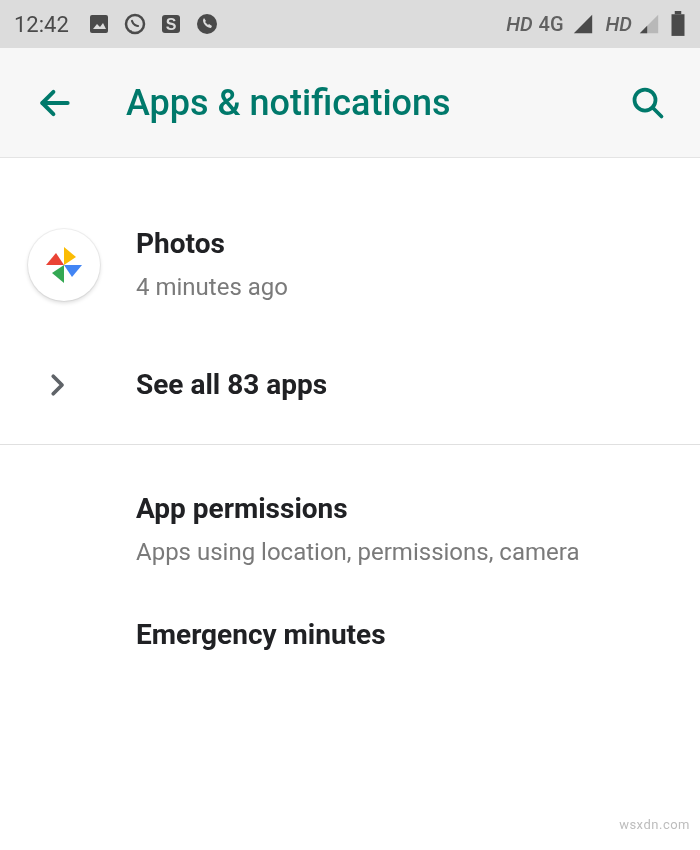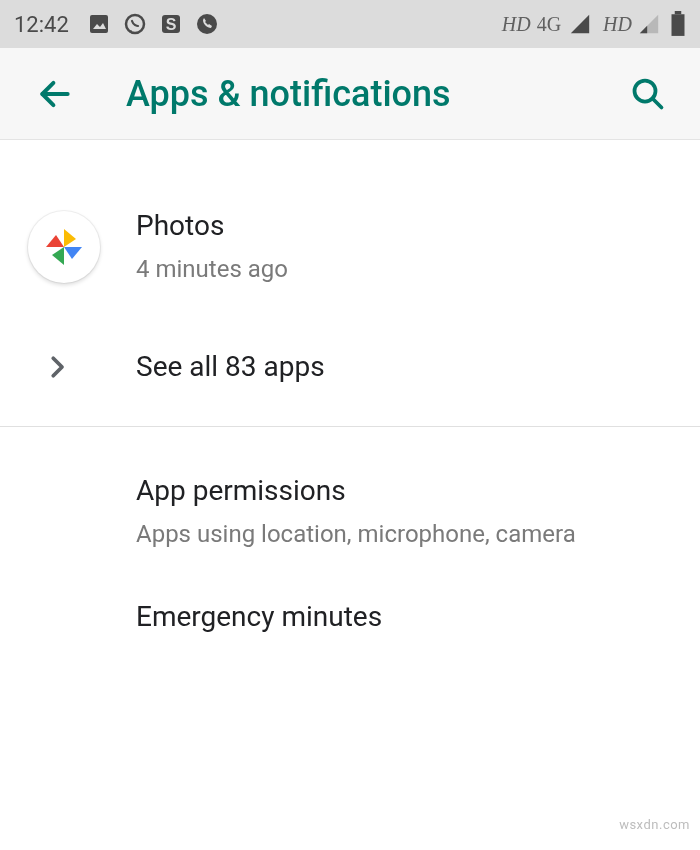--- a/index.html
+++ b/index.html
@@ -22,40 +22,39 @@
     }
     .status-left {
       display: flex;
       align-items: center;
       gap: 12px;
     }
     .status-right {
       display: flex;
       align-items: center;
       gap: 6px;
-      font-family: Liberation Serif, serif;
     }
     .clock {
       font-size: 22px;
       font-weight: 400;
       color: #4a4a4a;
       margin-right: 6px;
     }
     .status-icon {
       display: inline-flex;
       color: #4a4a4a;
     }
     .hd-label {
       font-size: 20px;
       font-style: italic;
       font-weight: 500;
       color: #606060;
     }
     .app-bar {
-      height: 92px;
+      height: 110px;
       background: #f7f7f7;
       border-bottom: 1px solid #e4e4e4;
       display: flex;
       align-items: center;
       padding: 0 28px;
     }
     .back-btn {
       color: #00796b;
       display: inline-flex;
       cursor: pointer;
@@ -104,20 +103,21 @@
       box-shadow: 0 0 0 1px rgba(0,0,0,0.05), 0 2px 4px rgba(0,0,0,0.15);
       display: flex; align-items: center; justify-content: center;
     }
     .text-slot {
       flex: 1;
     }
     .primary {
       font-size: 28px;
       color: #202124;
       line-height: 1.25;
+      font-weight: bold;
     }
     .secondary {
       font-size: 24px;
       color: #7a7a7a;
       line-height: 1.35;
       margin-top: 10px;
     }
     .chevron {
       color: #5f6368;
     }
@@ -256,21 +256,21 @@
     </div>
   </div>
 
   <div class="divider"></div>
 
   <div class="group">
 
     <div class="row">
       <div class="text-slot">
         <div class="primary">App permissions</div>
-        <div class="secondary">Apps using location, microphone, camera</div>
+        <div class="secondary">Apps using location, permissions, camera</div>
       </div>
     </div>
 
     <div class="row" style="padding-top:28px;padding-bottom:28px">
       <div class="text-slot">
         <div class="primary">Emergency minutes</div>
       </div>
     </div>
 
 

